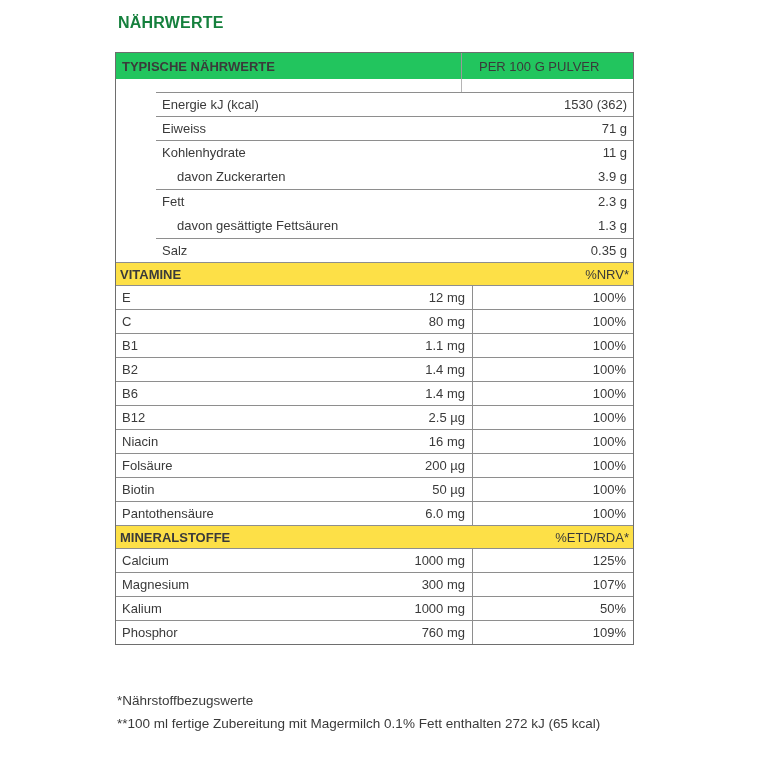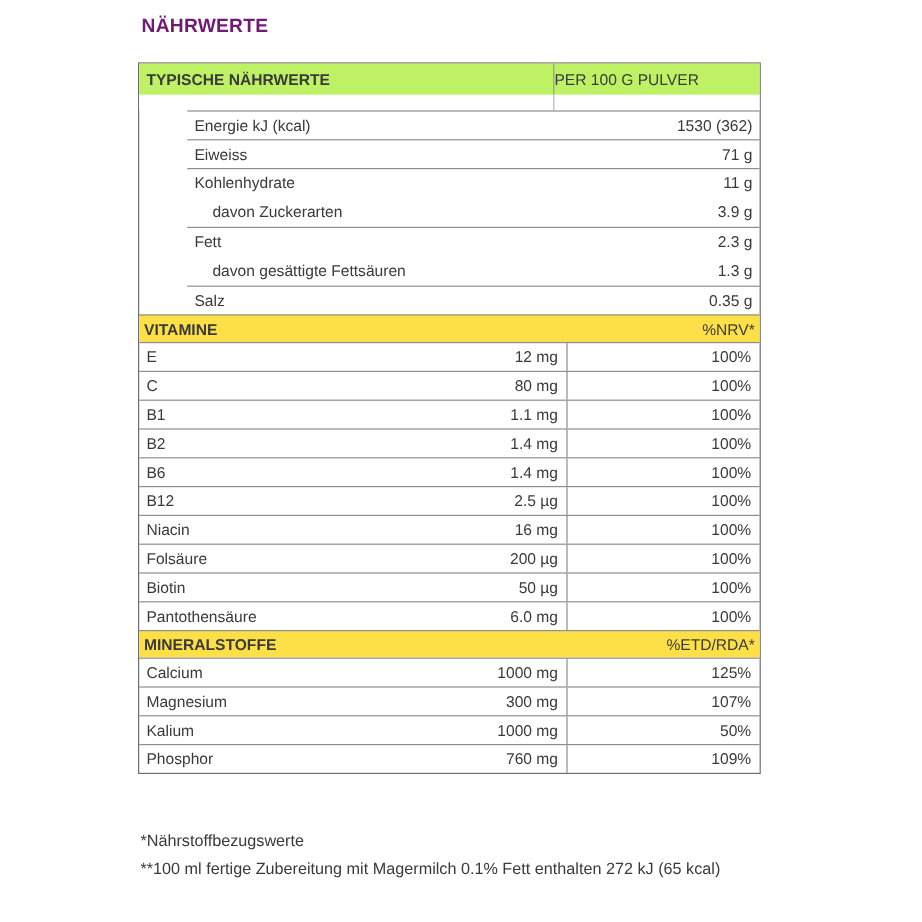--- a/index.html
+++ b/index.html
@@ -3,34 +3,34 @@
 <meta charset="utf-8">
 <style>
   html,body{margin:0;padding:0;}
   body{
     width:768px;height:768px;background:#ffffff;position:relative;
     font-family:"Liberation Sans","DejaVu Sans",sans-serif;
     color:#3a3a3a;-webkit-font-smoothing:antialiased;
   }
   .title{
     position:absolute;left:118px;top:14px;margin:0;
-    font-size:16px;font-weight:700;color:#701a75;letter-spacing:.2px;
+    font-size:16px;font-weight:700;color:#15803d;letter-spacing:.2px;
   }
   .ntable{
     position:absolute;left:115px;top:52px;width:519px;
     box-sizing:border-box;border:1px solid #6e6e6e;background:#fff;
     font-size:13px;line-height:normal;
   }
   .row{
     display:flex;align-items:center;box-sizing:border-box;
     min-height:24px;border-top:1px solid #8e8e8e;
   }
   .row:first-child{border-top:none;}
   
-  .main-header{background:#bef264;min-height:26px;border-top:none;}
+  .main-header{background:#22c55e;min-height:26px;border-top:none;gap:17px;}
   .mh-left{
     width:346px;box-sizing:border-box;align-self:stretch;
     display:flex;align-items:center;padding:0 6px;font-weight:700;
     border-right:1px solid #9a9a9a;
   }
   .mh-right{flex:1;text-align:left;padding-right:16px;}
   
   .spacer{min-height:13px;border-top:none;background:#fff;}
   .sp-left{width:346px;box-sizing:border-box;align-self:stretch;border-right:1px solid #b5b5b5;}
   .sp-right{flex:1;}

